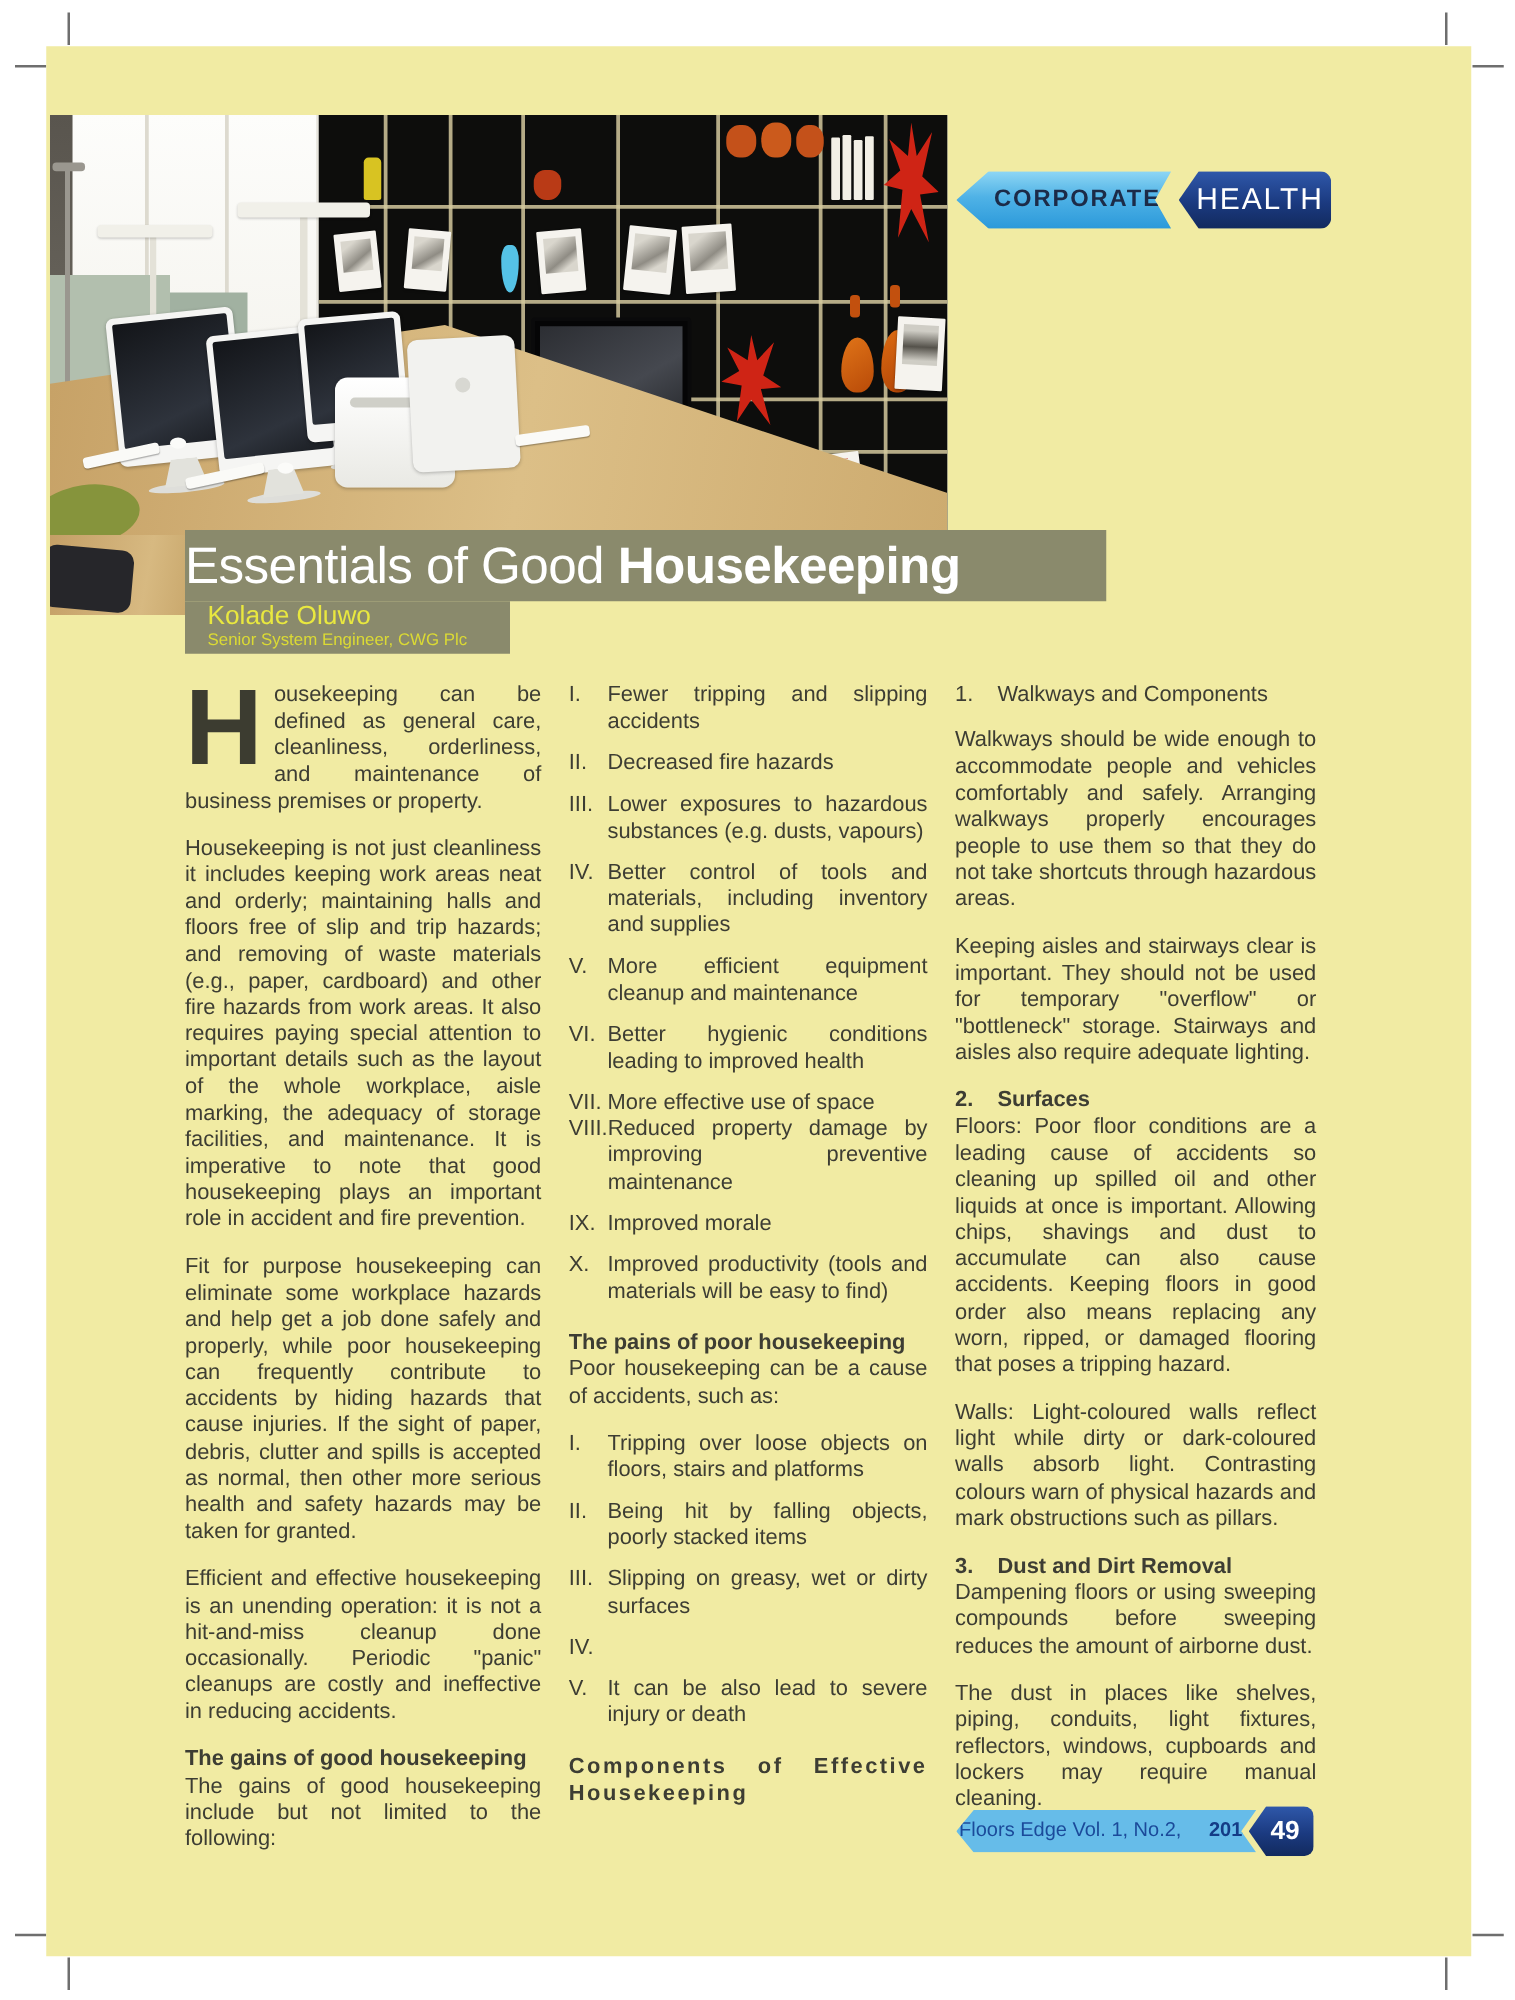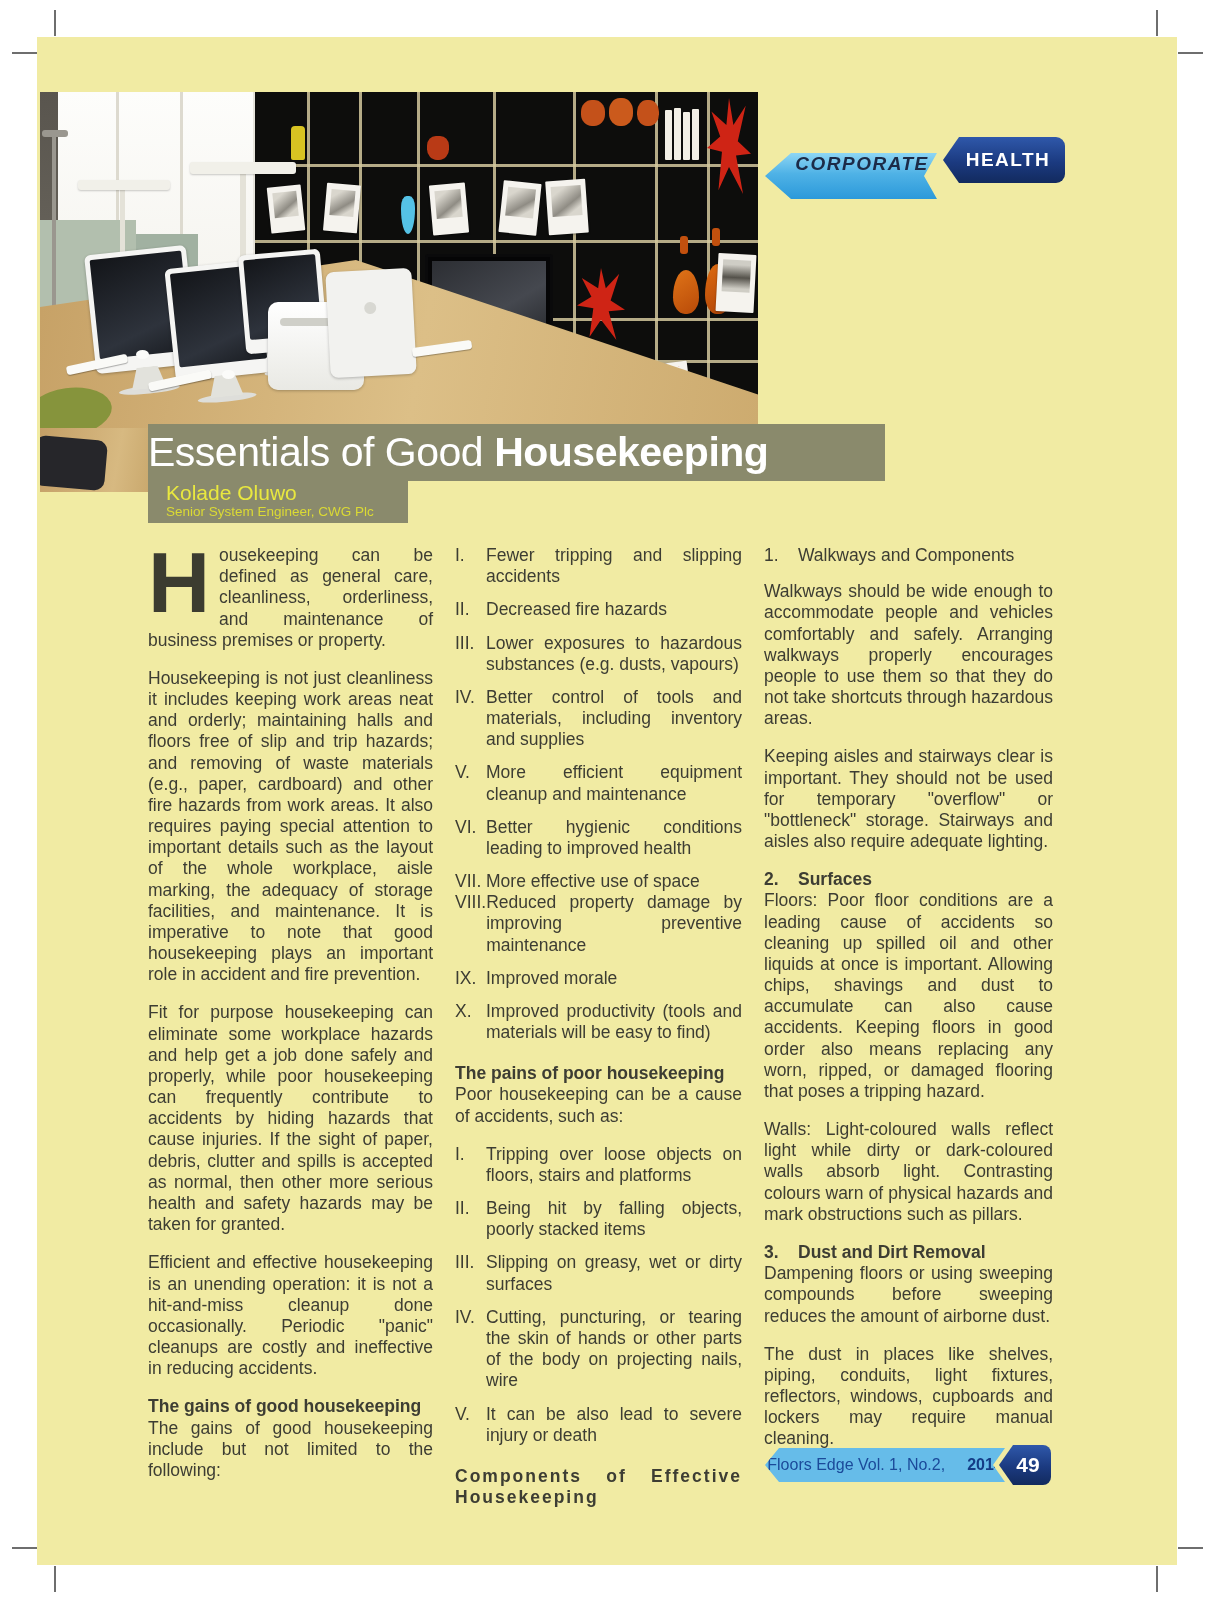--- a/index.html
+++ b/index.html
@@ -51,31 +51,31 @@
   .printer i{position:absolute;left:12%;top:18%;width:76%;height:8px;background:#cfcfc8;border-radius:4px;}
   .kbd{position:absolute;height:9px;background:#fafaf7;border-radius:3px;z-index:7;box-shadow:0 1px 1px rgba(0,0,0,.3);}
   .mouse{position:absolute;width:13px;height:9px;background:#fbfbf9;border-radius:50%;z-index:7;}
   .lampbar{position:absolute;background:#f1f0e9;border-radius:3px;z-index:4;box-shadow:0 1px 2px rgba(0,0,0,.2);}
   .lamppole{position:absolute;background:#e4e2d8;z-index:3;}
   .floorlamp{position:absolute;background:#9a978f;z-index:3;}
   .chairgreen{position:absolute;width:86px;height:48px;border-radius:50%;background:#86943c;z-index:6;transform:rotate(-8deg);}
   .chairdark{position:absolute;background:#26262a;border-radius:10px;transform:rotate(5deg);}
   
   .badge{position:absolute;left:728px;top:100px;width:300px;height:46px;}
-  .badge .lite{position:absolute;left:0;top:16px;width:172px;height:100%;
+  .badge .lite{position:absolute;left:0;top:0;width:172px;height:100%;
     background:linear-gradient(#8ed6f4 0%,#4fb2e6 45%,#2b99da 100%);
     clip-path:polygon(0 50%,26px 0,100% 0,calc(100% - 13px) 50%,100% 100%,26px 100%);
-    display:flex;align-items:flex-start;justify-content:center;padding-left:22px;box-sizing:border-box;font-style:italic;}
+    display:flex;align-items:center;justify-content:center;padding-left:22px;box-sizing:border-box;}
   .badge .dark{position:absolute;left:178px;top:0;width:122px;height:100%;
     background:linear-gradient(#2f58aa 0%,#1b3a80 55%,#122a5e 100%);
     border-radius:0 9px 9px 0;
     clip-path:polygon(0 50%,16px 0,100% 0,100% 100%,16px 100%);
     display:flex;align-items:center;justify-content:center;padding-left:8px;box-sizing:border-box;}
   .badge .lite span{font-size:19px;font-weight:bold;letter-spacing:1.5px;color:#1c2b48;}
-  .badge .dark span{font-size:19px;font-weight:bold;letter-spacing:1.5px;color:#ffffff;}
+  .badge .dark span{font-size:24px;font-weight:normal;letter-spacing:1.5px;color:#ffffff;}
   
   .banner{position:absolute;left:111px;top:387px;width:737px;height:57px;background:#8a8a6c;
     display:flex;align-items:center;box-sizing:border-box;z-index:10;}
   .banner .t1{font-size:41px;color:#ffffff;font-weight:400;letter-spacing:-0.5px;}
   .banner .t2{font-size:41px;color:#ffffff;font-weight:700;letter-spacing:-0.5px;margin-left:11px;}
   .authorbox{position:absolute;left:111px;top:444px;width:260px;height:42px;background:#8a8a6c;
     padding:1px 0 0 18px;box-sizing:border-box;z-index:10;}
   .authorbox .nm{font-size:21px;color:#e9e83f;line-height:1.05;}
   .authorbox .rl{font-size:13.5px;color:#dbda34;line-height:1.15;}
   
@@ -310,21 +310,20 @@
       <div class="li">
           <span class="ln">II.</span>
           <span class="lt">Being hit by falling objects, poorly stacked items</span>
         </div>
       <div class="li">
           <span class="ln">III.</span>
           <span class="lt">Slipping on greasy, wet or dirty surfaces</span>
         </div>
       <div class="li">
           <span class="ln">IV.</span>
-          <span class="lt">Cutting, puncturing, or tearing the skin of hands or other parts of the body on projecting nails, wire</span>
         </div>
       <div class="li">
           <span class="ln">V.</span>
           <span class="lt">It can be also lead to severe injury or death</span>
         </div>
       <div class="h-components">Components of Effective Housekeeping</div>
     </div>
 
     <div class="col col3">
       <div class="numh reg">

